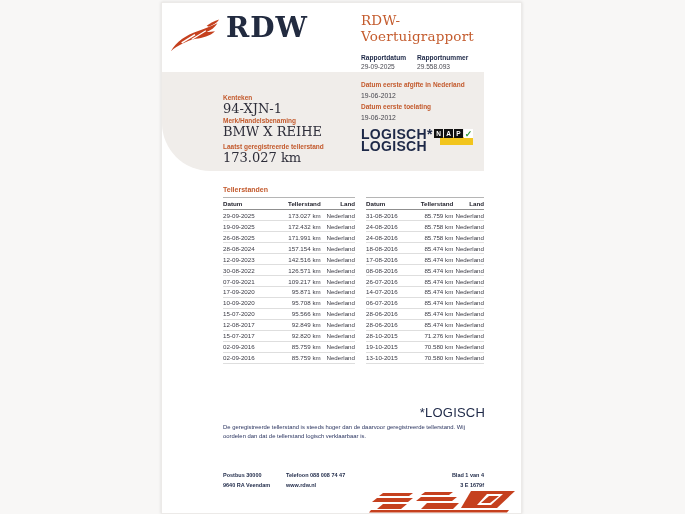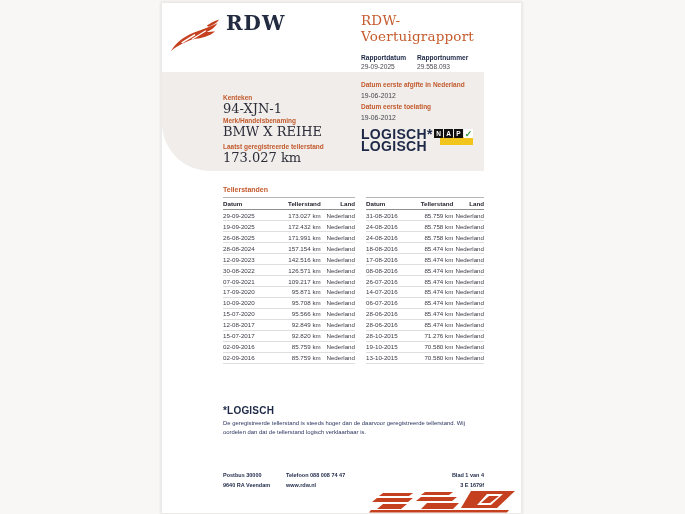--- a/index.html
+++ b/index.html
@@ -9,21 +9,21 @@
     -webkit-font-smoothing:antialiased;
   }
   .page{
     position:absolute;left:161px;top:2px;width:361px;height:512px;
     background:#ffffff;box-shadow:0 0 3px rgba(0,0,0,.12);border:1px solid #eceae8;box-sizing:border-box;
   }
   
   .wing{position:absolute;left:8px;top:12px;width:50px;height:40px;}
   .brand{
     position:absolute;left:64px;top:8px;font-family:"DejaVu Serif",serif;
-    font-weight:700;font-size:20px;color:#222b40;letter-spacing:1px;
+    font-weight:700;font-size:28px;color:#222b40;letter-spacing:1px;
   }
   .titleblock{position:absolute;left:199px;top:9px;width:130px;}
   .report-title{
     font-family:"DejaVu Serif",serif;font-weight:400;font-size:13.5px;color:#c45c2e;letter-spacing:.2px;
   }
   .meta{display:flex;margin-top:9px;}
   .meta .mcol{width:56px;}
   .meta .mcol+.mcol{width:70px;}
   .mlabel{font-size:6.6px;font-weight:700;color:#1d2847;line-height:9px;}
   .mvalue{font-size:6.6px;color:#4a4a52;line-height:9px;}
@@ -57,21 +57,21 @@
   }
   th.c-datum{text-align:left;}
   td{
     font-size:6.2px;color:#3a3a44;text-align:right;padding:1.6px 0 1.4px;
     border-bottom:1px solid #dedede;white-space:nowrap;overflow:hidden;
   }
   td.c-datum{text-align:left;}
   .c-datum{width:40%;} .c-tell{width:34%;} .c-land{width:26%;}
   
   .footnote{position:absolute;left:61px;top:402px;width:262px;}
-  .footnote-title{font-size:10px;font-weight:700;color:#1d2847;letter-spacing:.2px;}
+  .footnote-title{font-size:13px;font-weight:400;color:#1d2847;letter-spacing:.2px;text-align:right;}
   .footnote-text{font-size:5.9px;color:#2b3560;line-height:9px;margin-top:3px;}
   
   .footer{position:absolute;left:61px;top:467px;width:261px;font-size:5.5px;font-weight:700;color:#1d2847;}
   .f-col{position:absolute;top:0;line-height:10px;}
   .f-addr{left:0;}
   .f-contact{left:63px;}
   .f-page{right:0;text-align:right;}
   
   .stripes{position:absolute;right:0;bottom:0;width:152px;height:25px;}
 </style>

